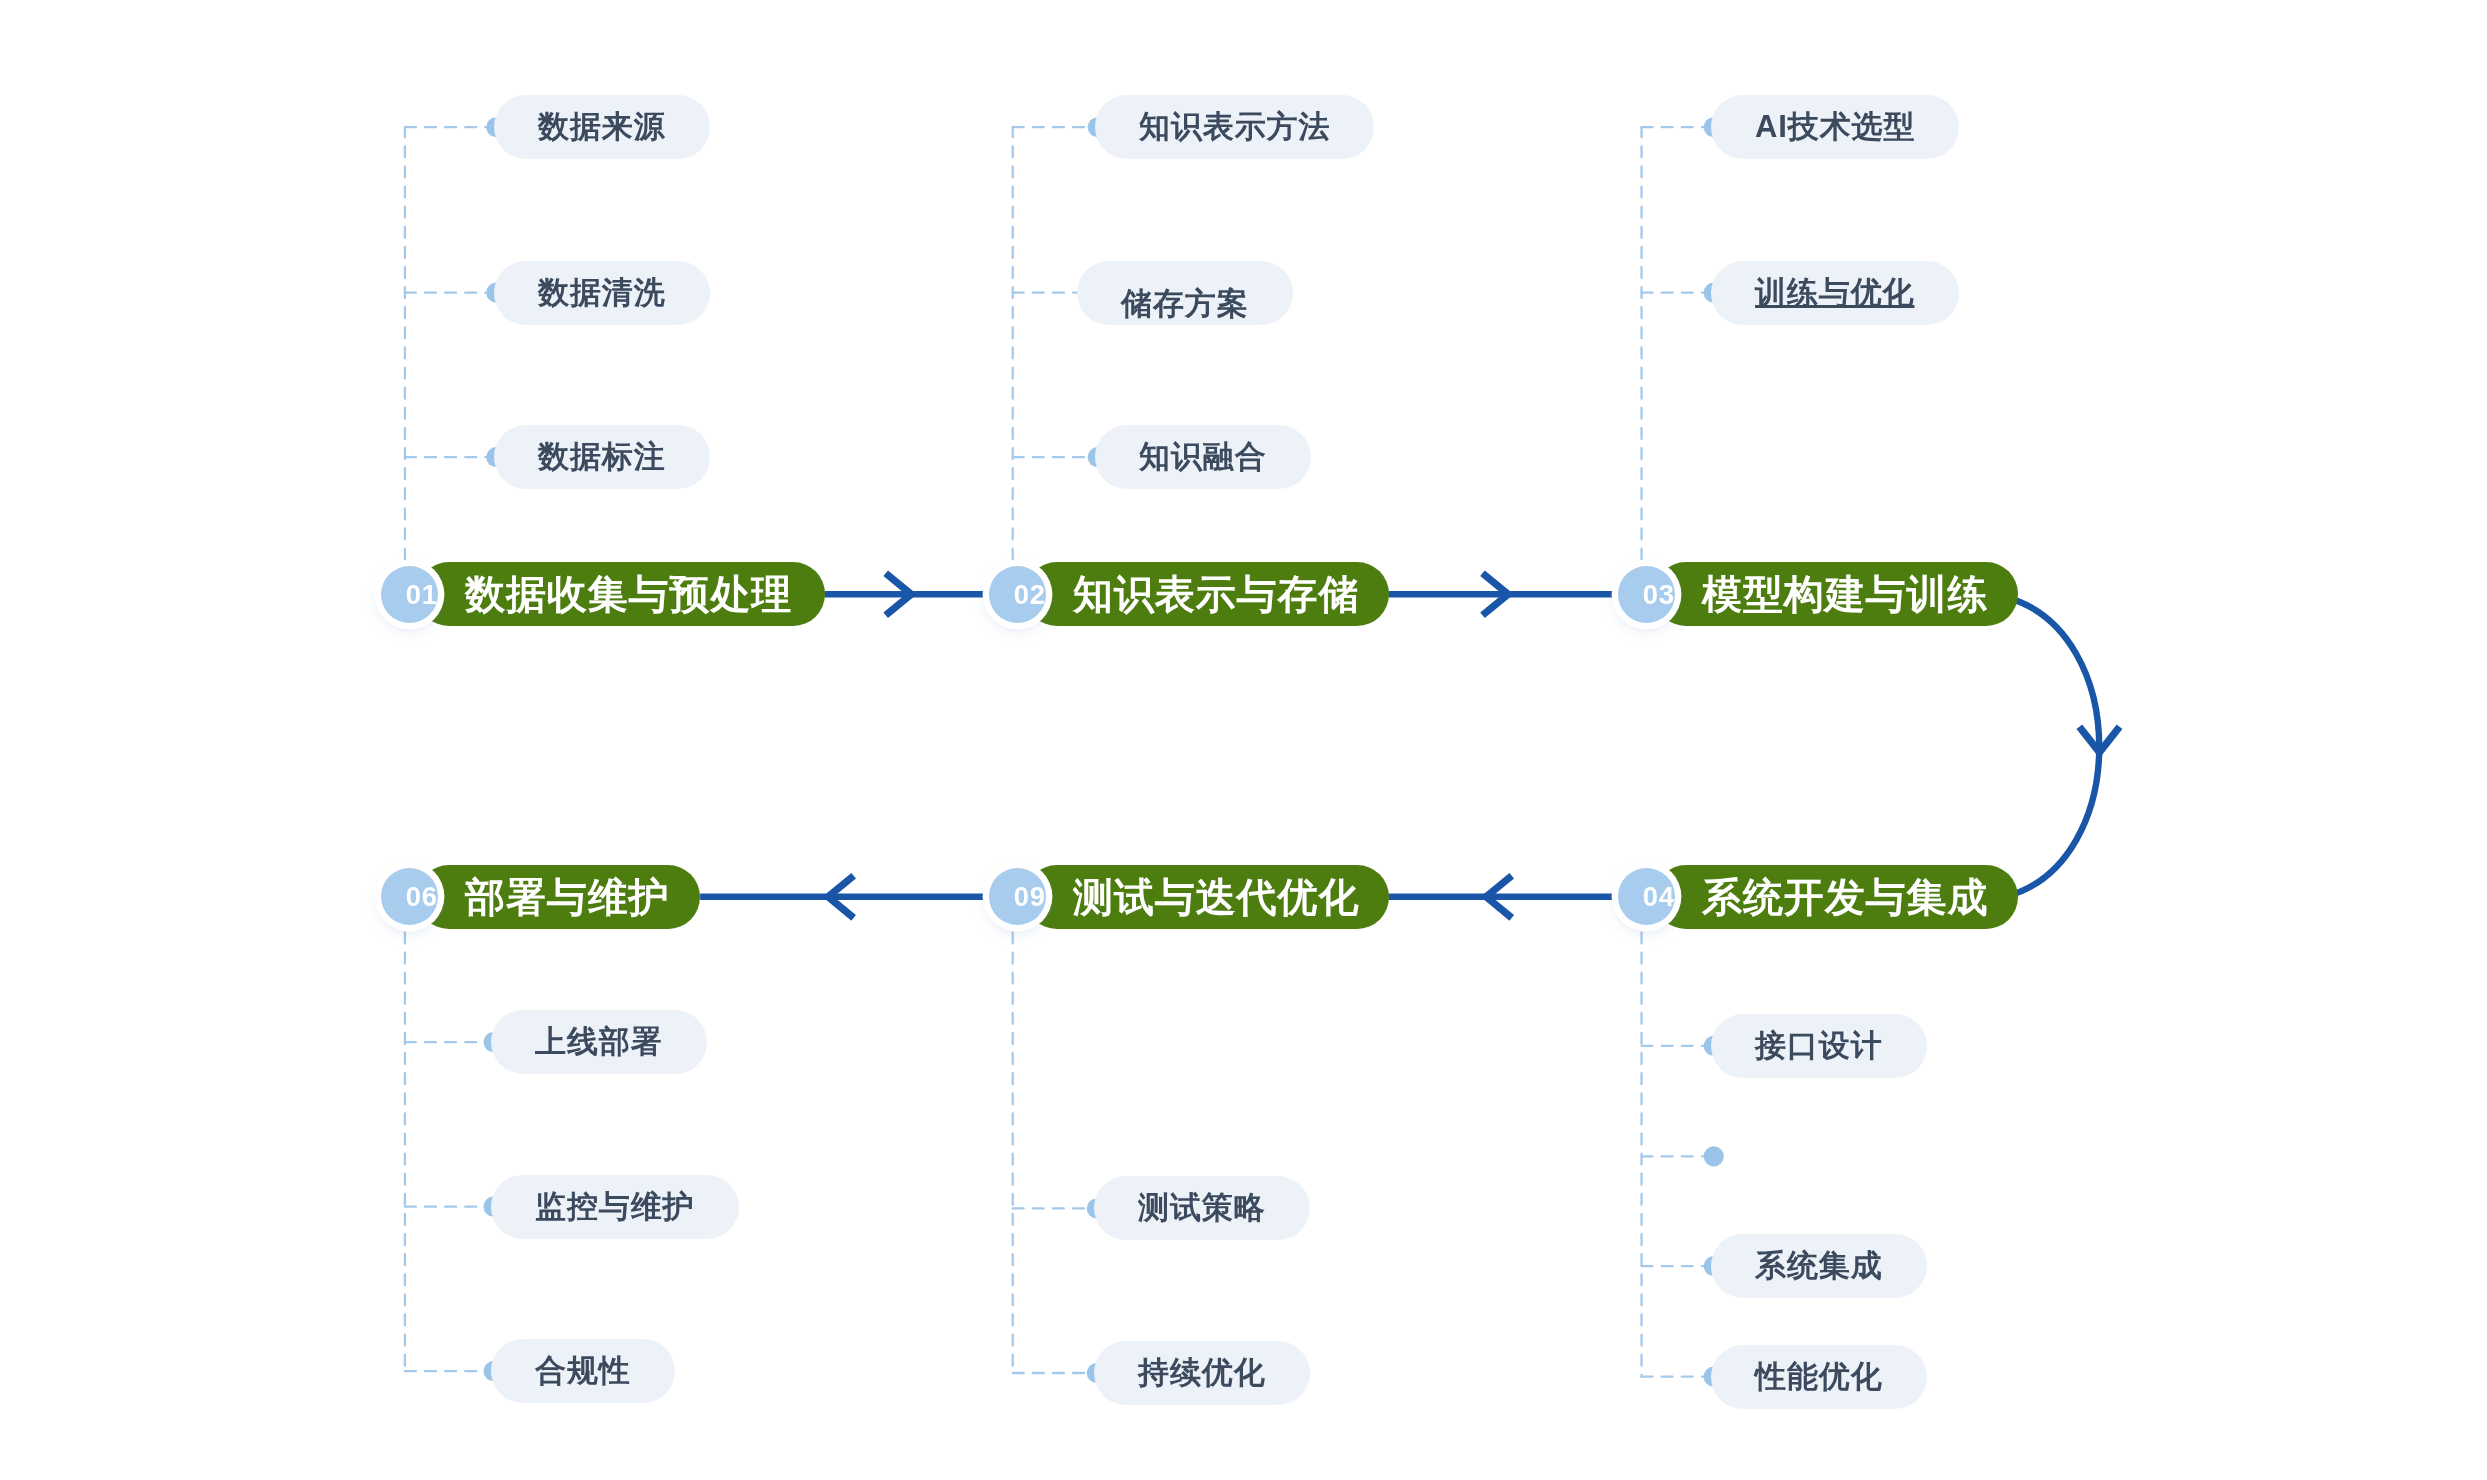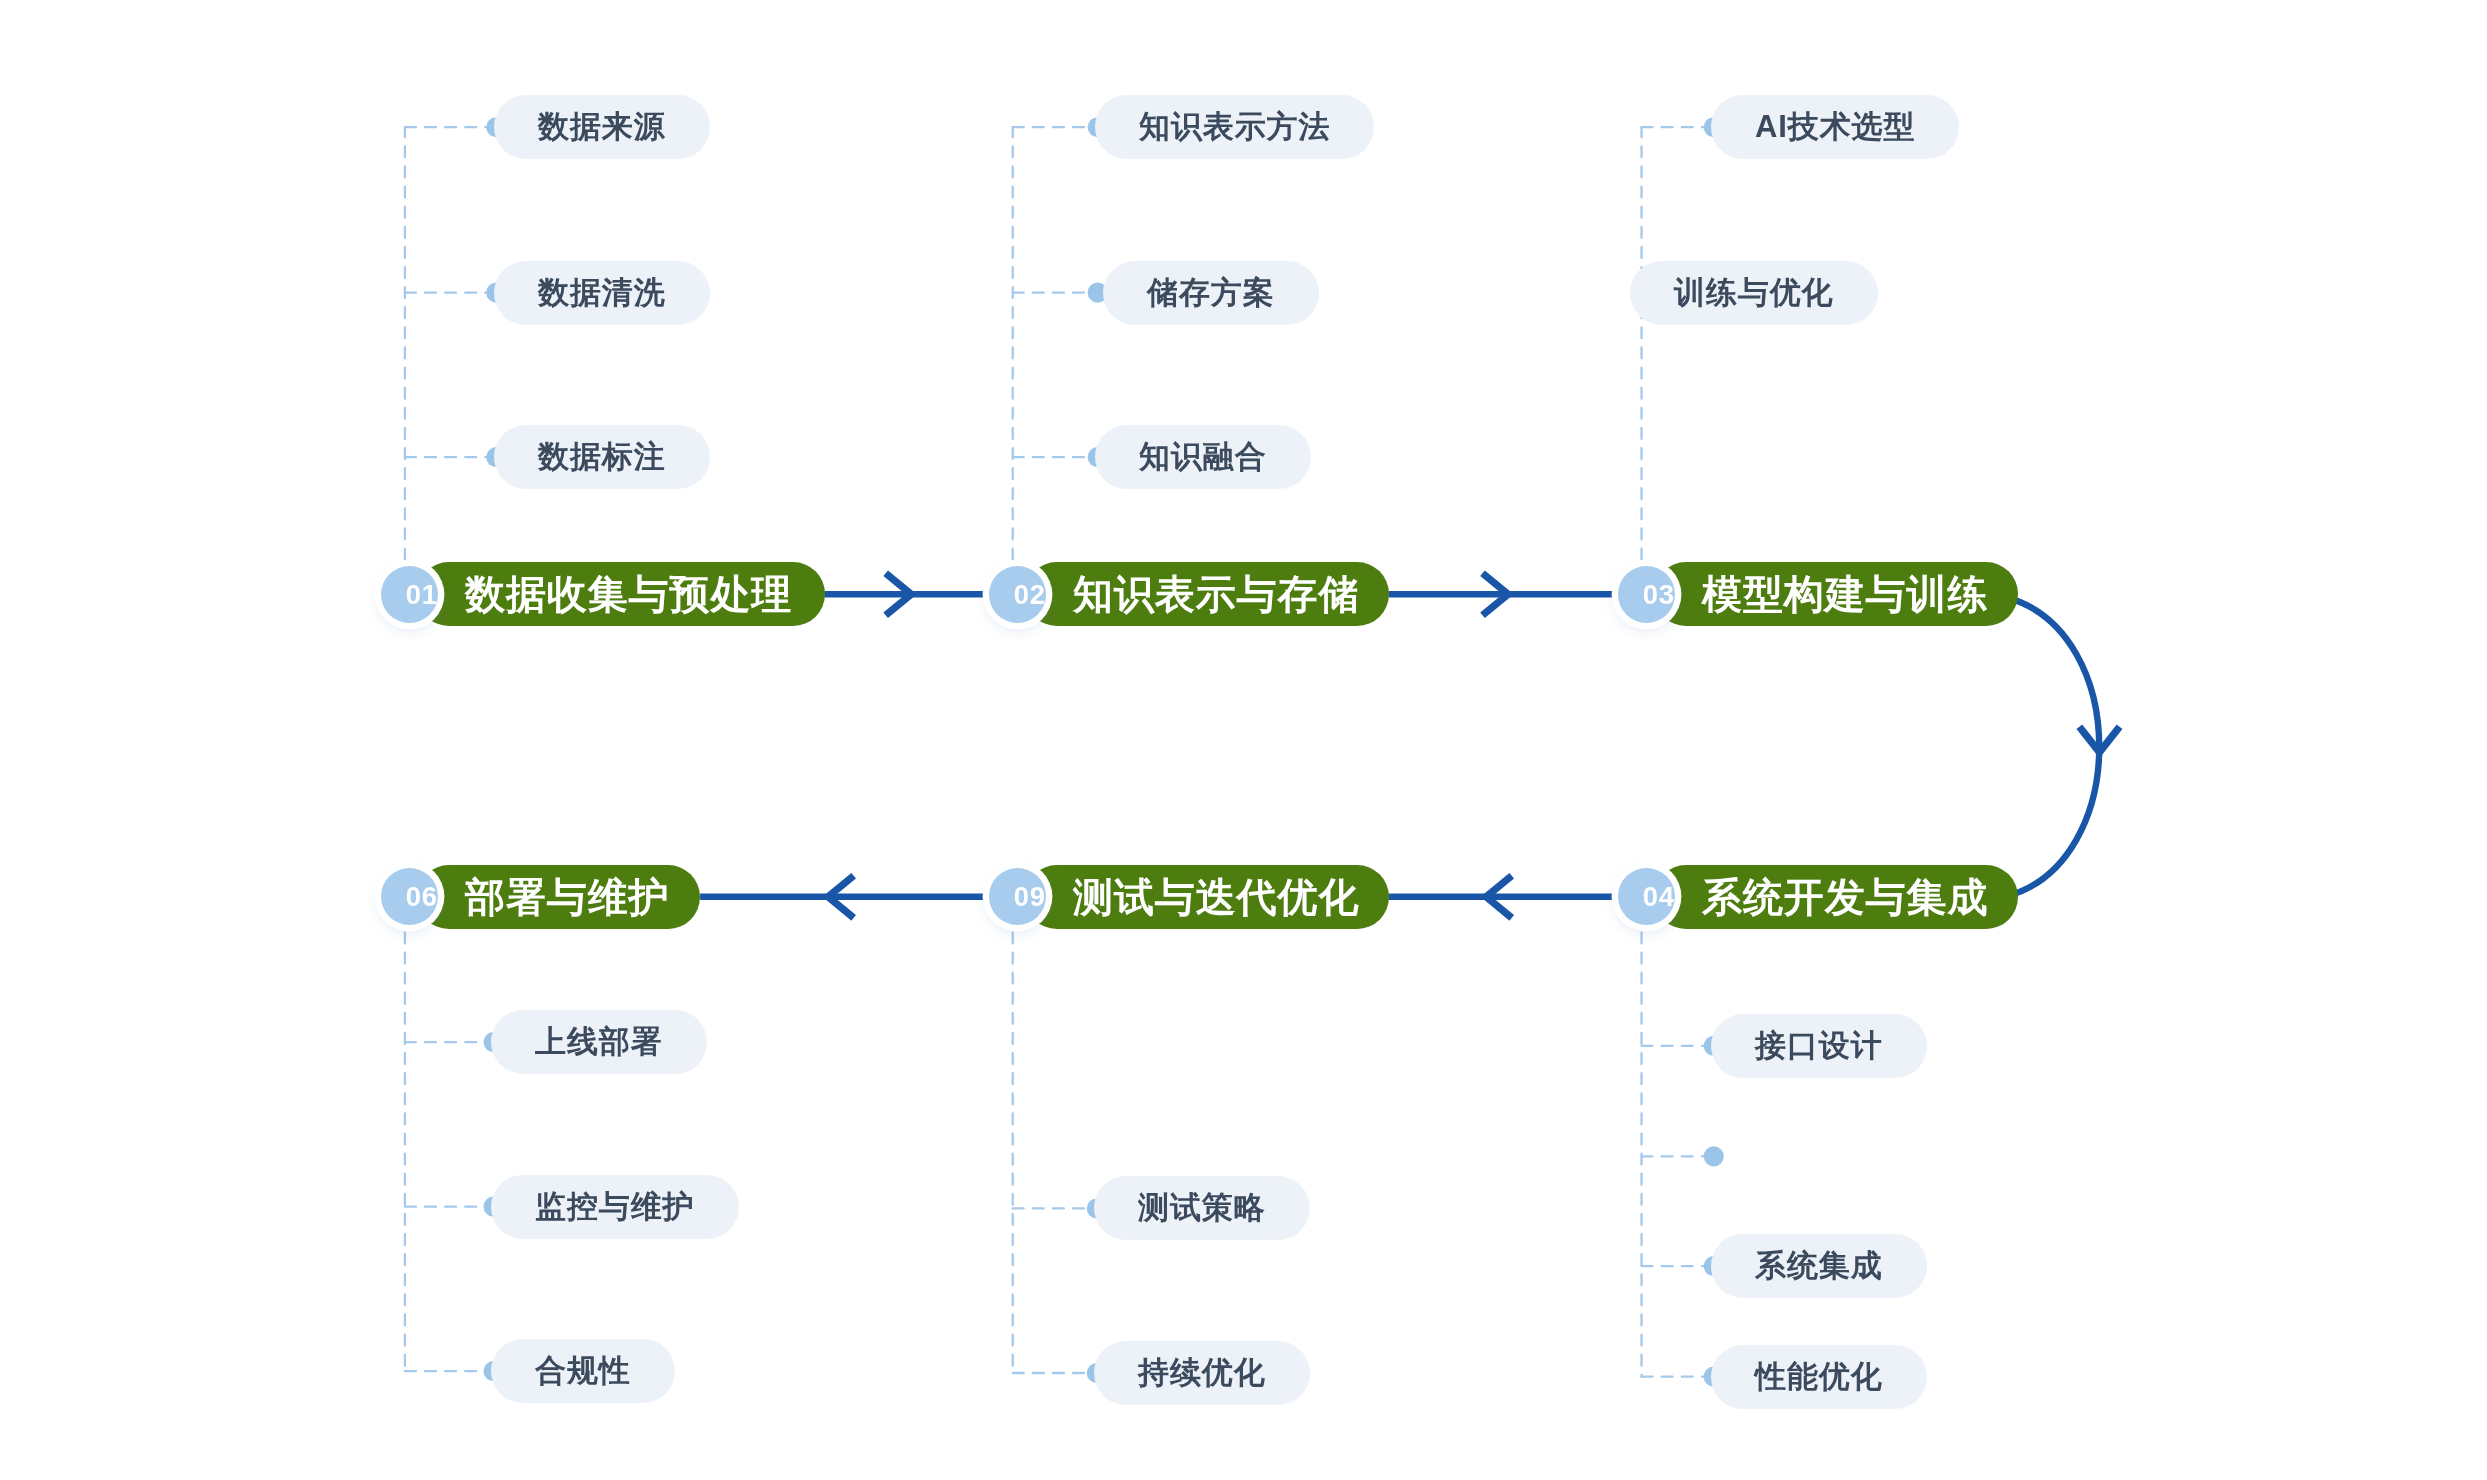--- a/index.html
+++ b/index.html
@@ -145,37 +145,37 @@
 
   <div class="main-pill" style="left:1025px; top:562px; width:364px;">
     <span>知识表示与存储</span>
   </div>
   <div class="badge" style="left:989px; top:566px;">
     <span>02</span>
   </div>
   <div class="sub-pill" style="left:1095px; top:127px;">
     <span>知识表示方法</span>
   </div>
-  <div class="sub-pill" style="left:1103px; top:293px;">
+  <div class="sub-pill" style="left:1077px; top:293px;align-items:flex-end;">
     <span>储存方案</span>
   </div>
   <div class="sub-pill" style="left:1095px; top:457px;">
     <span>知识融合</span>
   </div>
 
   <div class="main-pill" style="left:1654px; top:562px; width:364px;">
     <span>模型构建与训练</span>
   </div>
   <div class="badge" style="left:1618px; top:566px;">
     <span>03</span>
   </div>
   <div class="sub-pill" style="left:1711px; top:127px;">
     <span>AI技术选型</span>
   </div>
-  <div class="sub-pill" style="left:1630px; top:293px;">
+  <div class="sub-pill" style="left:1711px; top:293px;text-decoration:underline;">
     <span>训练与优化</span>
   </div>
 
   <div class="main-pill" style="left:1654px; top:865px; width:364px;">
     <span>系统开发与集成</span>
   </div>
   <div class="badge" style="left:1618px; top:868px;">
     <span>04</span>
   </div>
   <div class="sub-pill" style="left:1711px; top:1046px;">

